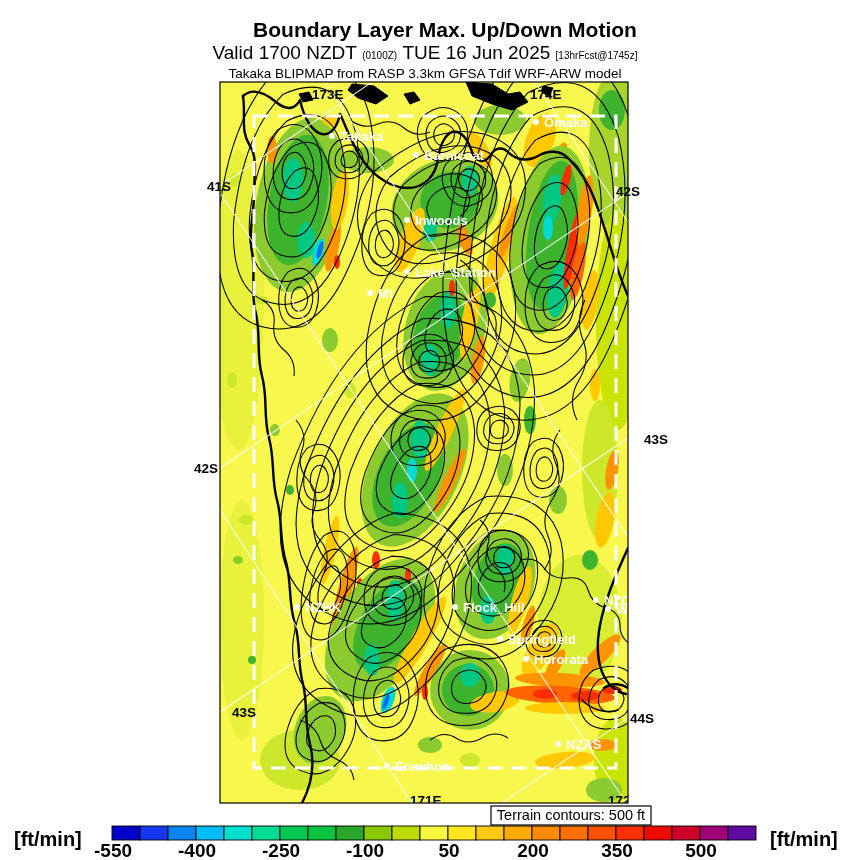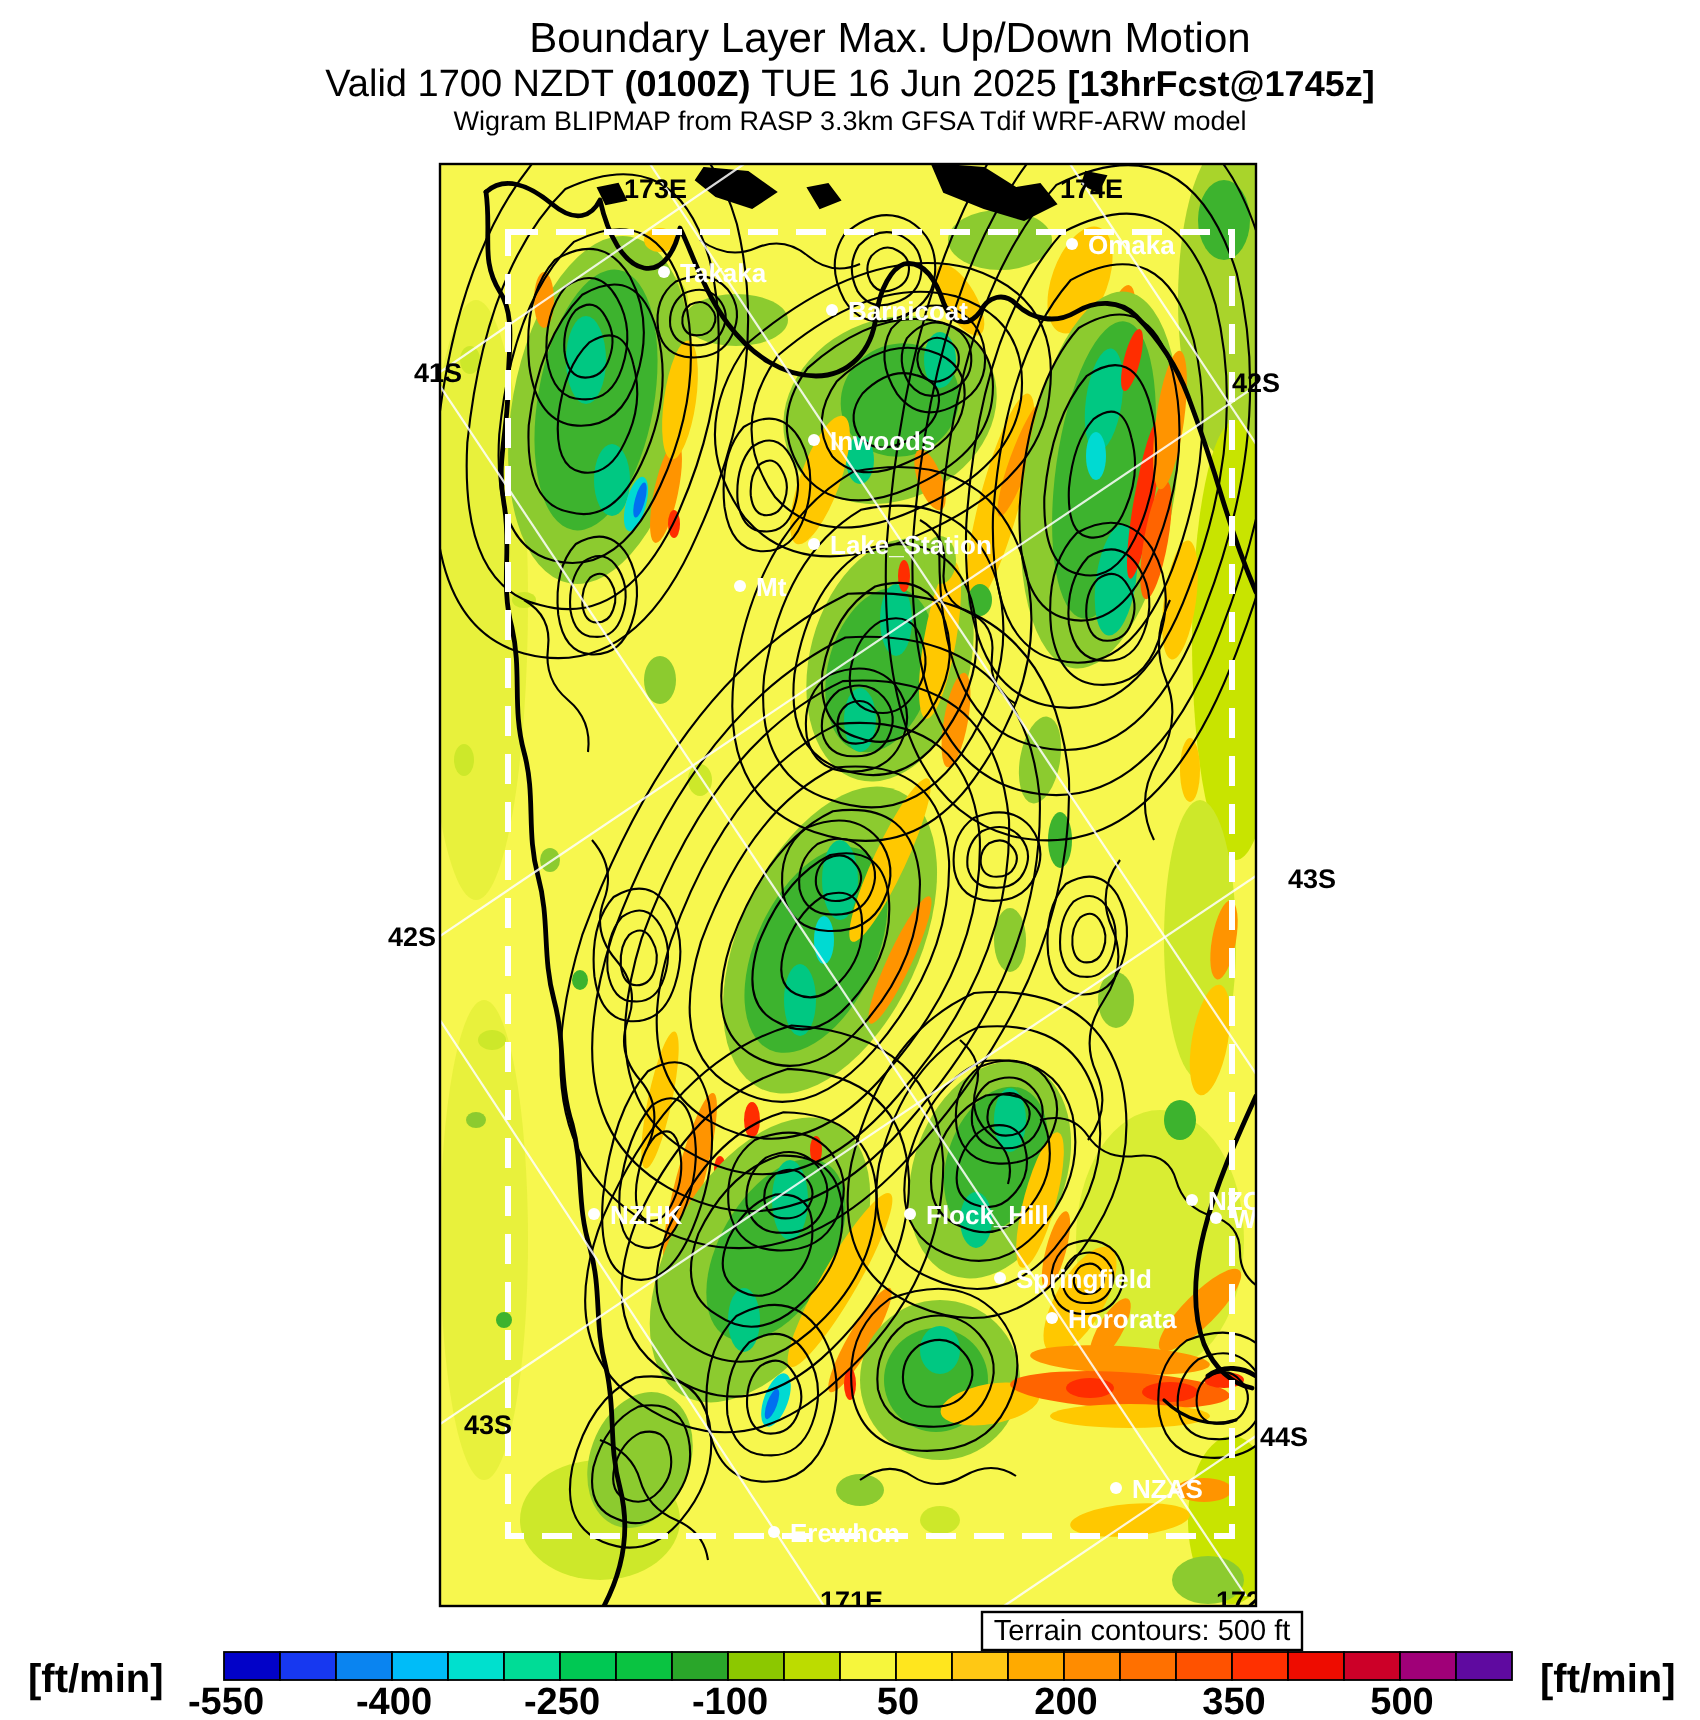--- a/index.html
+++ b/index.html
@@ -1,21 +1,21 @@
 <!DOCTYPE html>
 <html><head>
 <meta charset="utf-8">
 <style>
   html,body{margin:0;padding:0;background:#fff;}
   .page{position:relative;width:850px;height:860px;background:#fff;overflow:hidden;
         font-family:"Liberation Sans", sans-serif;}
   .hdr{position:absolute;left:0;top:0;width:850px;text-align:center;color:#000;}
-  .hdr .t1{font-size:21px;font-weight:400;line-height:24px;margin-top:8px;padding-left:40px;}
+  .hdr .t1{font-size:21px;font-weight:700;line-height:24px;margin-top:18px;padding-left:40px;}
   .hdr .t2{font-size:19px;font-weight:400;line-height:21px;}
-  .hdr .t2 .small{font-size:18px;font-weight:bold;}
+  .hdr .t2 .small{font-size:10px;}
   .hdr .t3{font-size:13.5px;font-weight:400;line-height:16px;}
   svg{position:absolute;left:0;top:0;}
   .ct{fill:none;stroke:#000;stroke-width:1.05px;}
   .coast{fill:none;stroke:#000;stroke-width:2.4px;stroke-linecap:round;stroke-linejoin:round;}
   .landblob{fill:#000;stroke:#000;stroke-width:1px;}
   .grat{stroke:#fff;stroke-width:1.1px;opacity:0.85;}
   .domain-rect{fill:none;stroke:#fff;stroke-width:3px;stroke-dasharray:15 9;}
   .gridlab{font-family:"Liberation Sans",sans-serif;font-size:13.5px;font-weight:700;fill:#000;}
   .place{font-family:"Liberation Sans",sans-serif;font-size:13px;font-weight:700;fill:#fff;}
   .cb-tick{font-family:"Liberation Sans",sans-serif;font-size:19px;font-weight:700;fill:#000;text-anchor:middle;}
@@ -23,21 +23,21 @@
   .terrain-note{font-family:"Liberation Sans",sans-serif;font-size:14.5px;fill:#000;text-anchor:middle;}
 </style>
 </head>
 <body>
 
 <div class="page">
 
   <div class="hdr">
     <div class="t1">Boundary Layer Max. Up/Down Motion</div>
     <div class="t2"><span>Valid 1700 NZDT</span>&nbsp;<span class="small">(0100Z)</span>&nbsp;<span>TUE 16 Jun 2025</span>&nbsp;<span class="small">[13hrFcst@1745z]</span></div>
-    <div class="t3">Wigram BLIPMAP from RASP 3.3km GFSA Tdif WRF-ARW model</div>
+    <div class="t3">Takaka BLIPMAP from RASP 3.3km GFSA Tdif WRF-ARW model</div>
   </div>
 
   <svg width="850" height="860" viewBox="0 0 850 860">
     <defs>
       <clipPath id="mapclip">
           <rect x="220" y="82" width="408" height="721"></rect>
         </clipPath>
       <g id="ring3">
         <path vector-effect="non-scaling-stroke" d="M -9,-14 Q 3,-20 10,-11 Q 17,-3 12,6 Q 8,14 -3,14 Q -14,14 -16,3 Q -17,-8 -9,-14 Z"></path>
         <path vector-effect="non-scaling-stroke" d="M -15,-24 Q 5,-33 17,-19 Q 28,-6 20,10 Q 13,24 -5,23 Q -23,23 -27,6 Q -29,-13 -15,-24 Z"></path>

